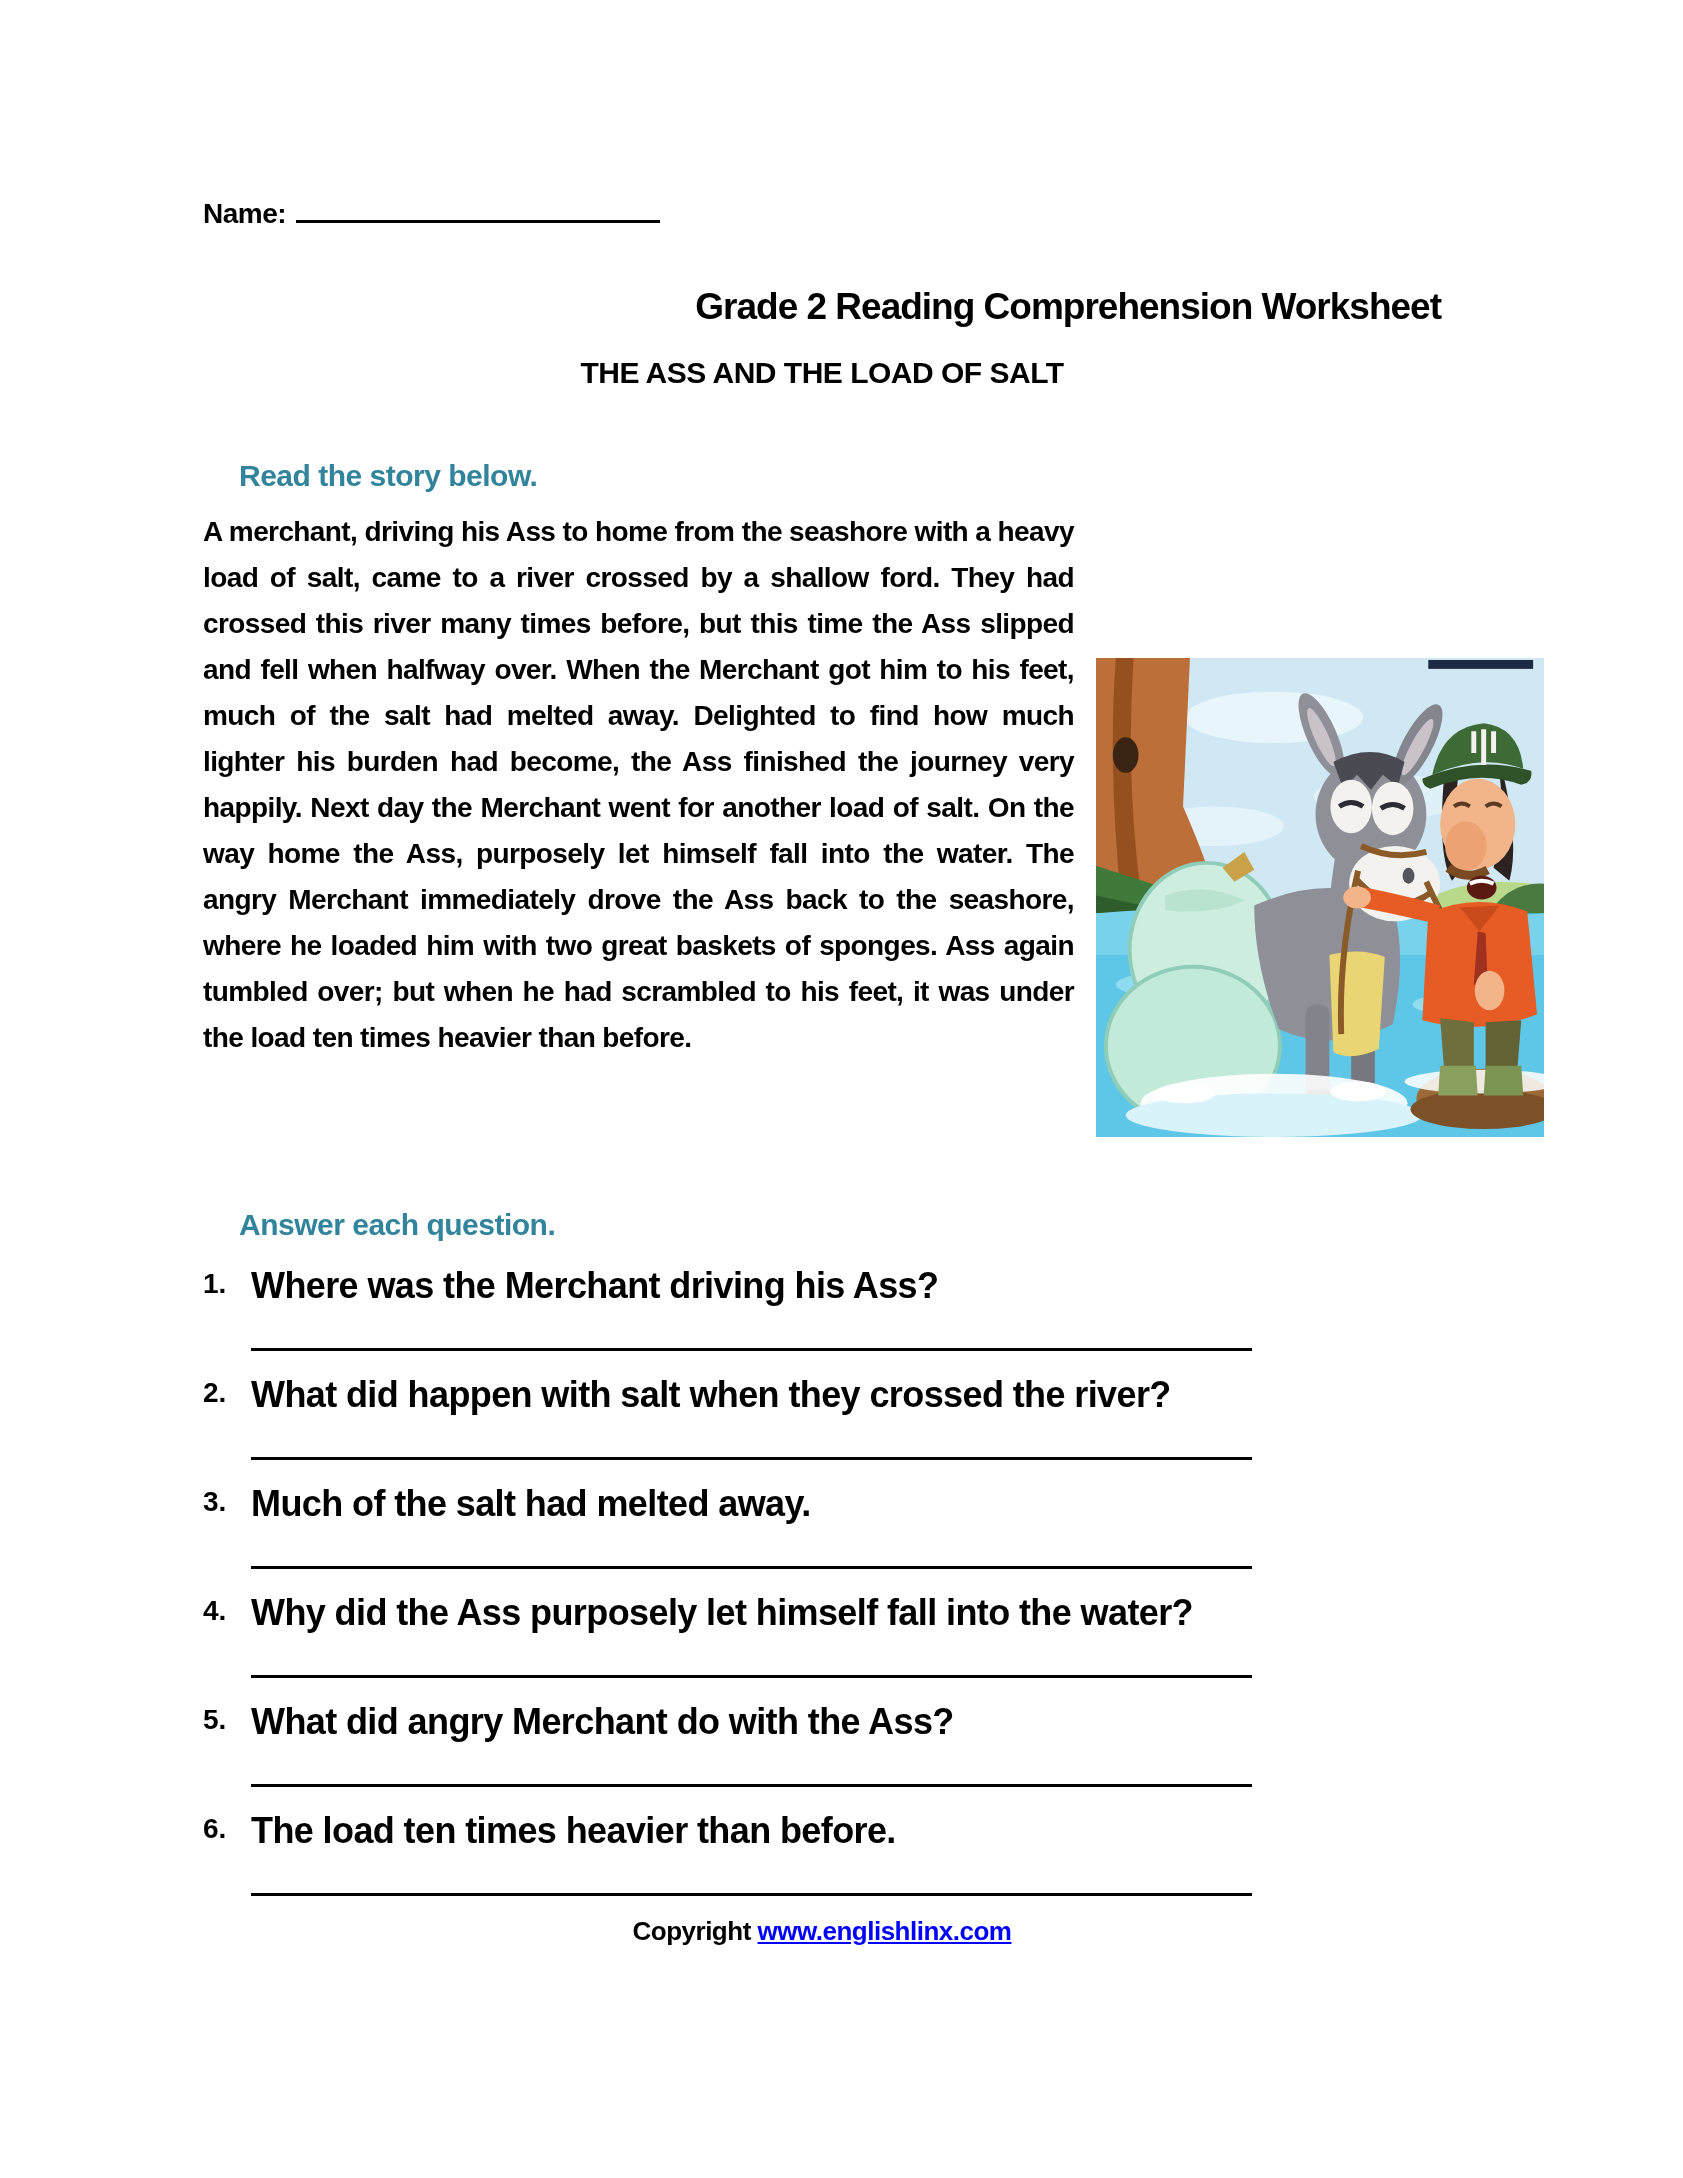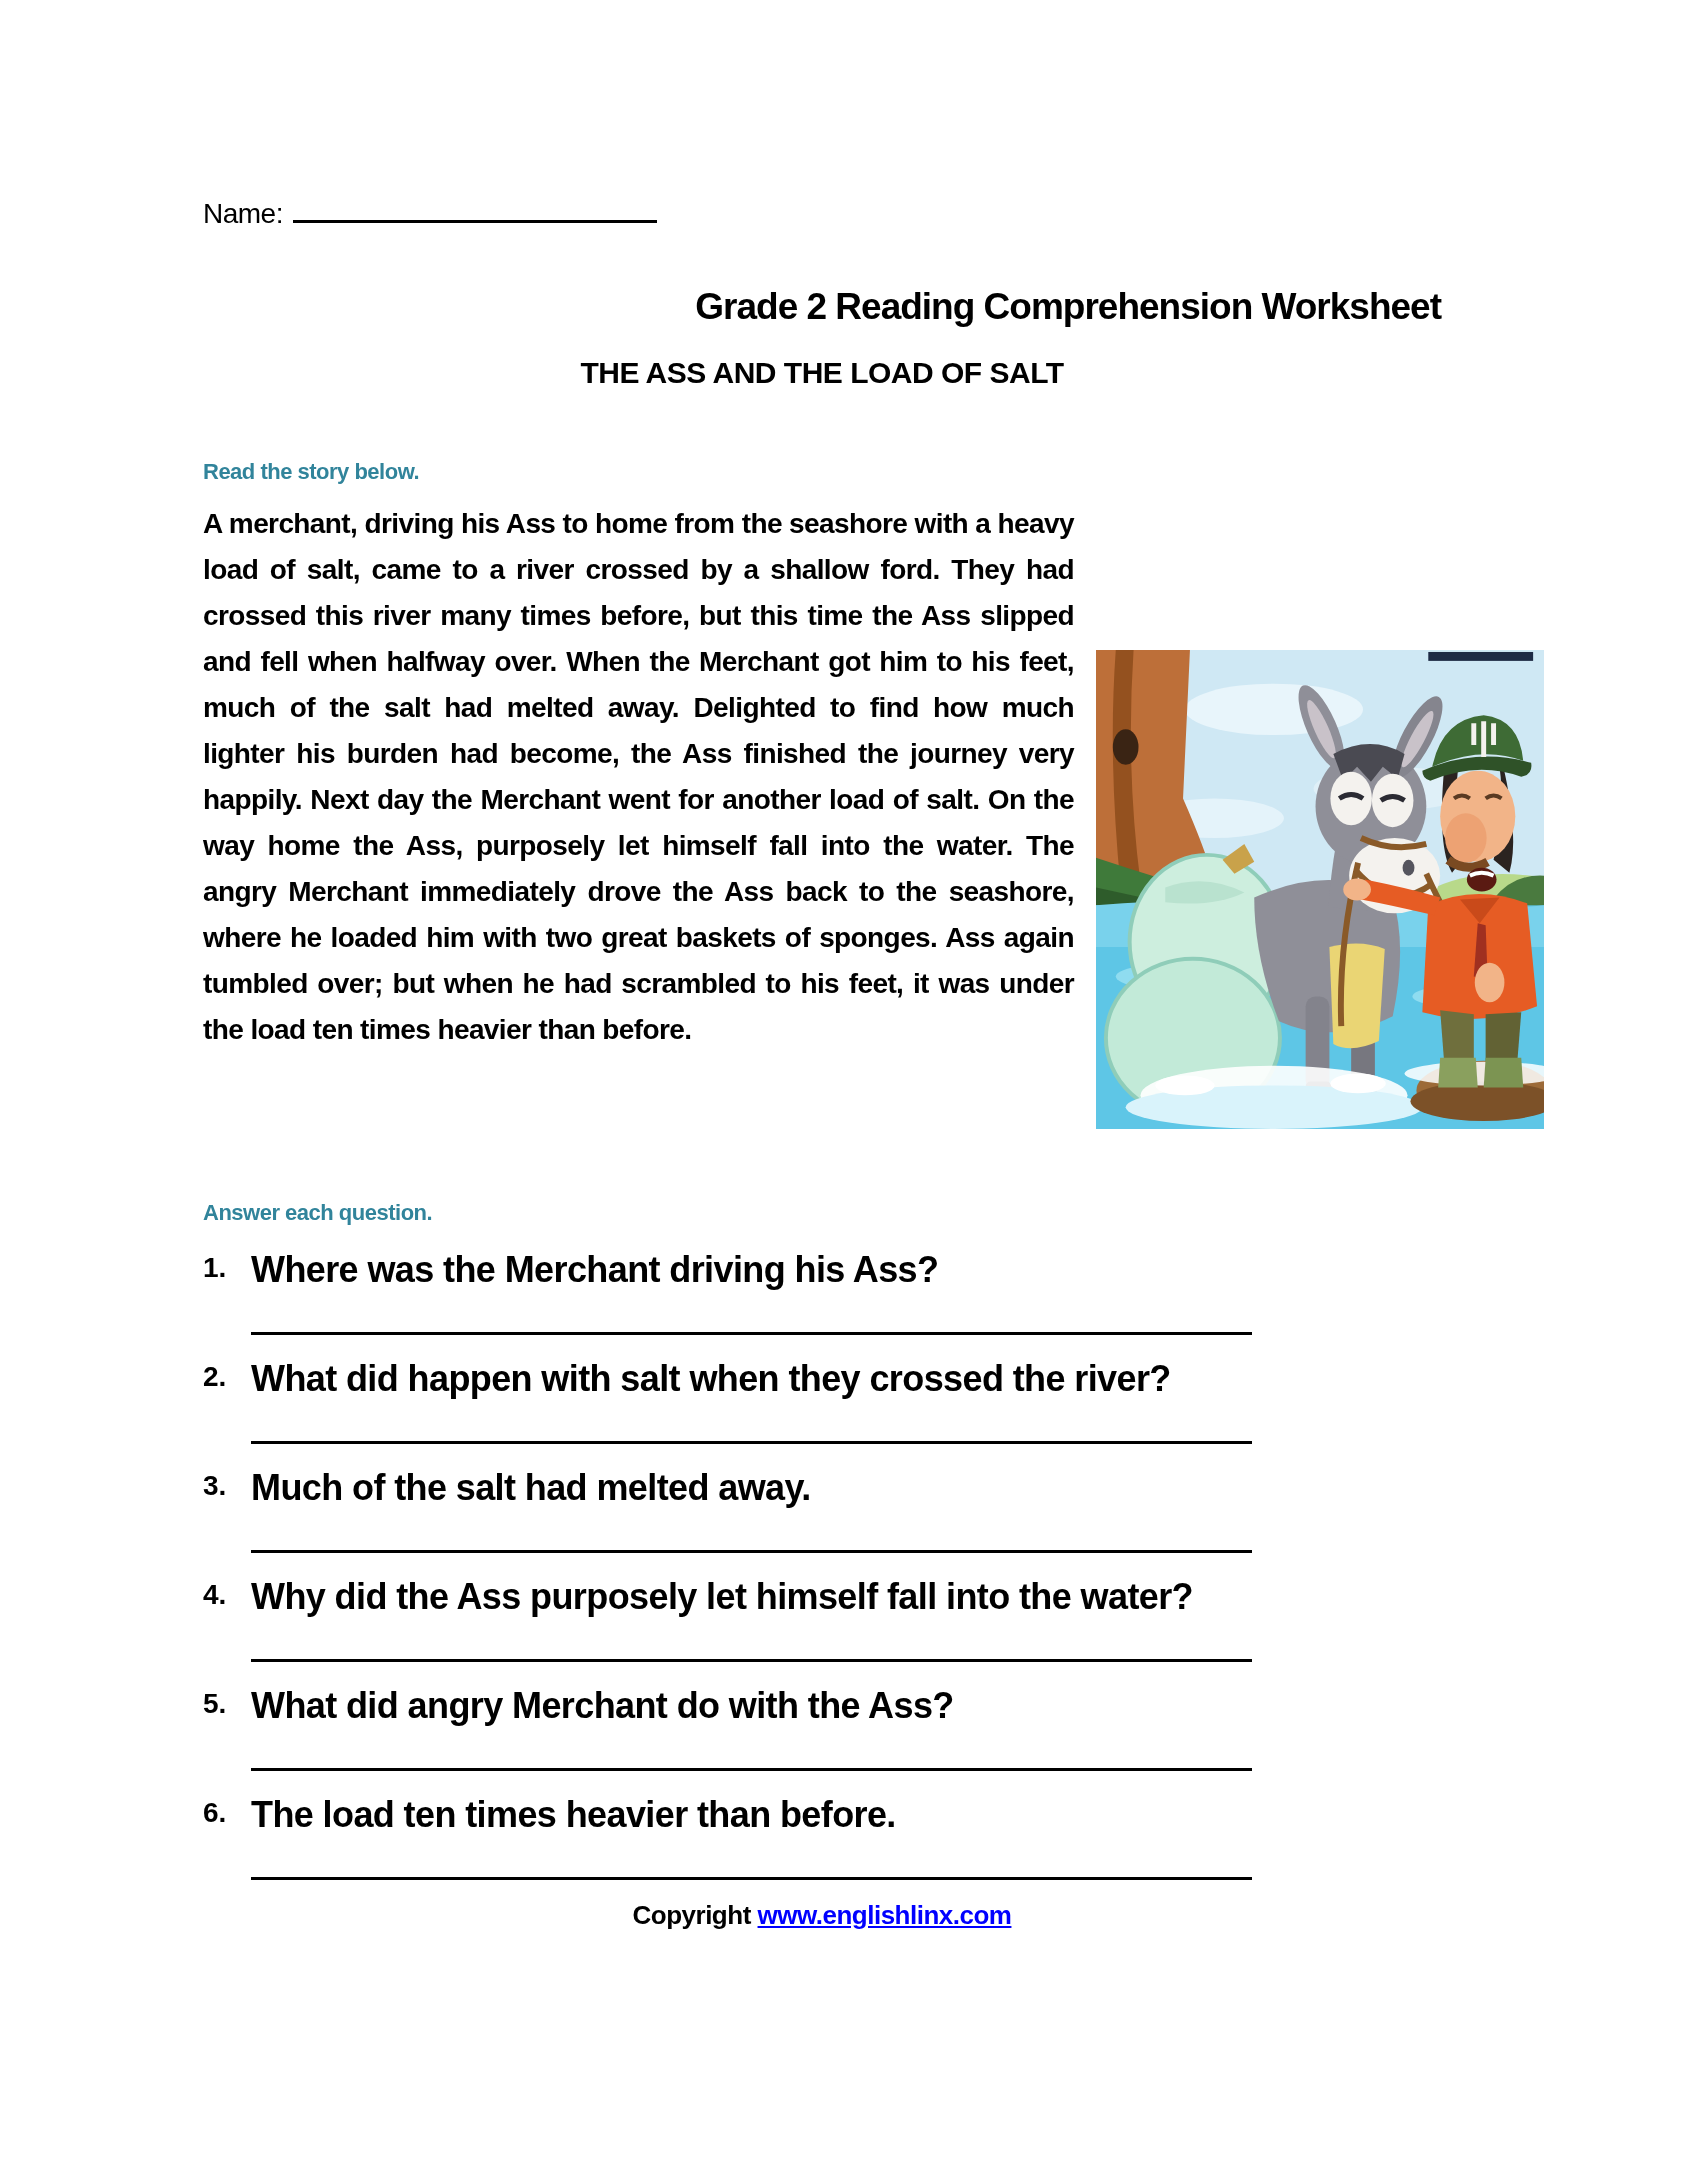--- a/index.html
+++ b/index.html
@@ -10,43 +10,44 @@
     font-family:"Liberation Sans", sans-serif;
     color:#000;
     overflow:hidden;
   }
   .content{margin:0 243px 0 203px;width:1238px;}
 
   
   .header-row{
     display:flex;justify-content:space-between;
     padding-top:190px;
-    font-size:28px;font-weight:normal;letter-spacing:-0.5px;
+    font-size:28px;font-weight:bold;letter-spacing:-0.5px;
   }
   .blank-line{
     display:inline-block;vertical-align:baseline;
     border-bottom:3px solid #000;height:30px;
   }
   .name-blank{width:364px;margin-left:10px;}
   .date-blank{width:364px;margin-left:10px;}
 
   .page-title{
     margin-top:56px;
     text-align:right;
     font-size:37px;font-weight:bold;letter-spacing:-1px;
   }
   .page-subtitle{
     margin-top:28px;
     text-align:center;
     font-size:30px;font-weight:bold;letter-spacing:-0.5px;
   }
 
   .section-heading{
-    font-size:22px;font-weight:bold;letter-spacing:-0.5px;
+    font-size:30px;font-weight:bold;letter-spacing:-0.5px;
     color:#31849B;
+    margin-left:36px;
   }
   .read-heading{margin-top:69px;}
 
   .story-text{
     margin-top:16px;
     font-size:28px;font-weight:bold;line-height:46px;
     letter-spacing:-0.6px;
     text-align:justify;
   }
   .story-illustration{

